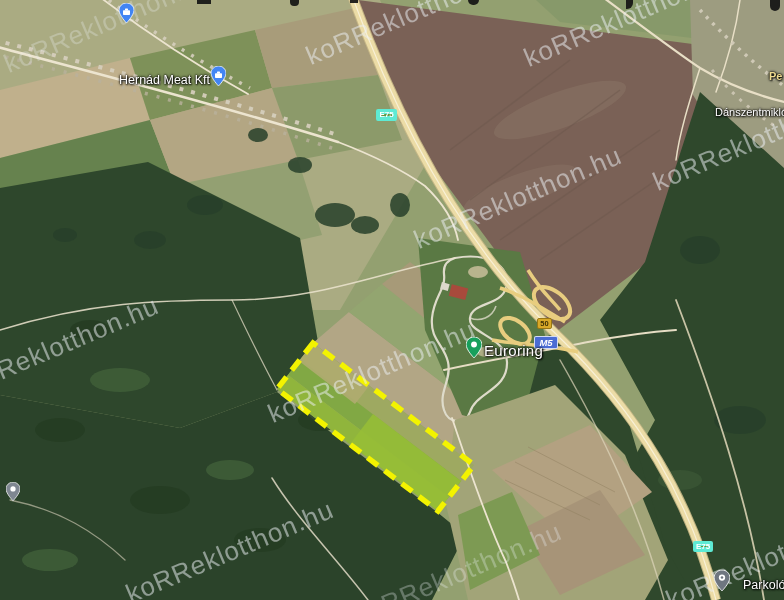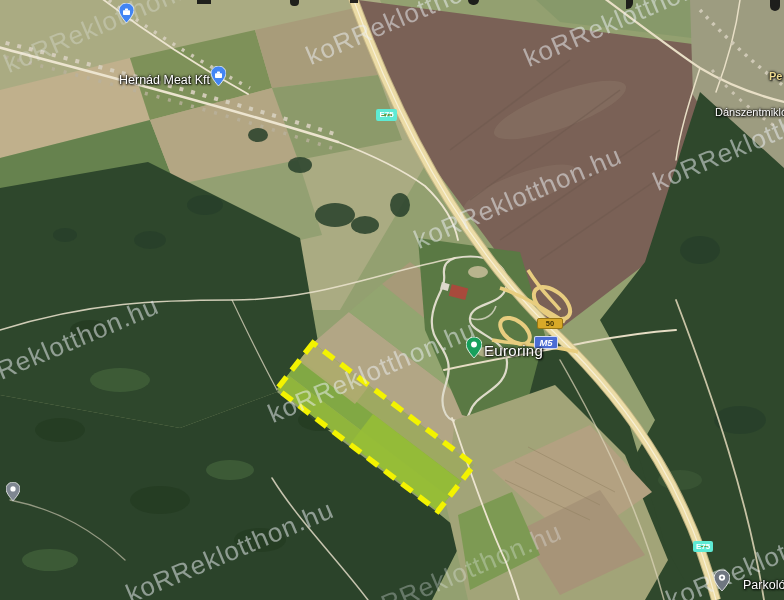--- a/index.html
+++ b/index.html
@@ -218,21 +218,21 @@
   </svg>
 
   <svg class="marker" style="left:714px;top:570px" width="16" height="21" viewBox="0 0 15 20">
     <path d="M7.5,0 C11.6,0 15,3.2 15,7.3 C15,12.2 7.5,20 7.5,20 C7.5,20 0,12.2 0,7.3 C0,3.2 3.4,0 7.5,0 Z" fill="#6f7680" stroke="#fff" stroke-width=".8"></path>
     <circle cx="7.5" cy="7.2" r="3" fill="#fff"></circle>
     <circle cx="7.5" cy="7.2" r="1.2" fill="#6f7680"></circle>
   </svg>
 
   <div class="shield eroad" style="left:376px;top:109px;width:21px;height:12px">E75</div>
 
-  <div class="shield route" style="left:537px;top:318px;width:26px;height:11px">50</div>
+  <div class="shield route" style="left:537px;top:318px;width:15px;height:11px">50</div>
 
   <div class="shield mway" style="left:534px;top:336px;width:24px;height:13px">M5</div>
 
   <div class="shield eroad" style="left:693px;top:541px;width:20px;height:11px">E75</div>
 
   <div class="lbl hernad" style="left:119px;top:73px">Hernád Meat Kft</div>
 
   <div class="lbl euroring" style="left:484px;top:342px">Euroring</div>
 
   <div class="lbl danszent" style="left:715px;top:106px">Dánszentmiklós</div>

